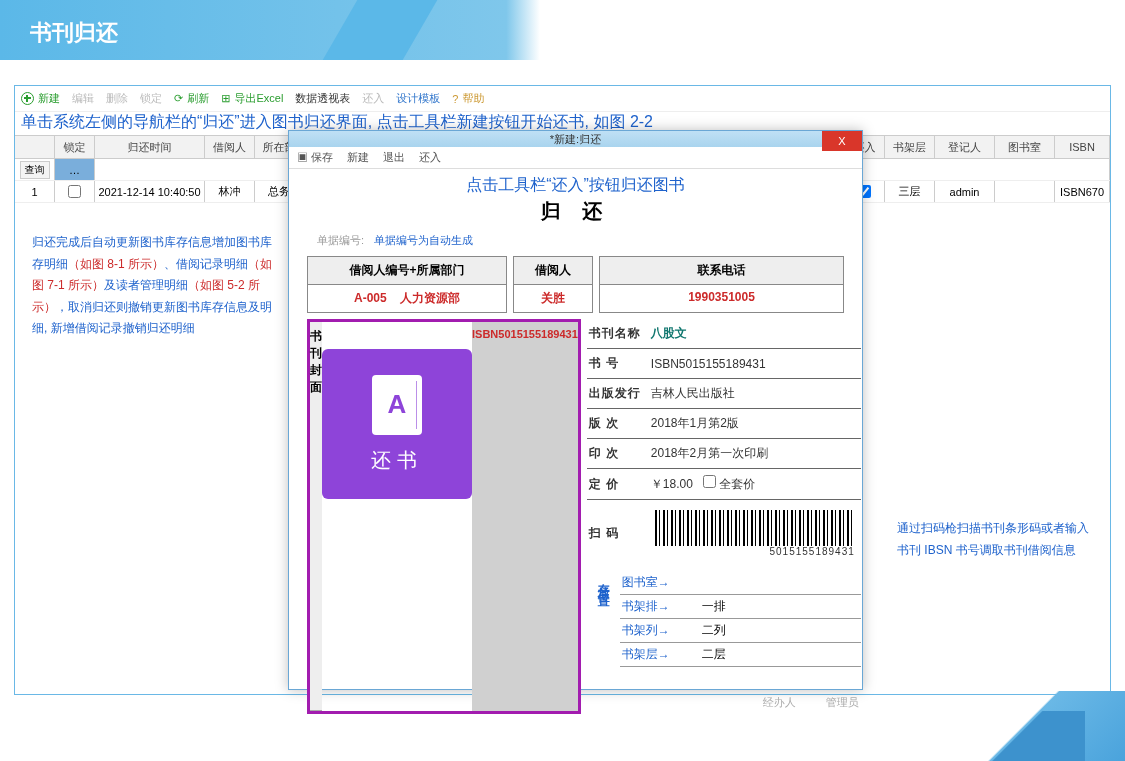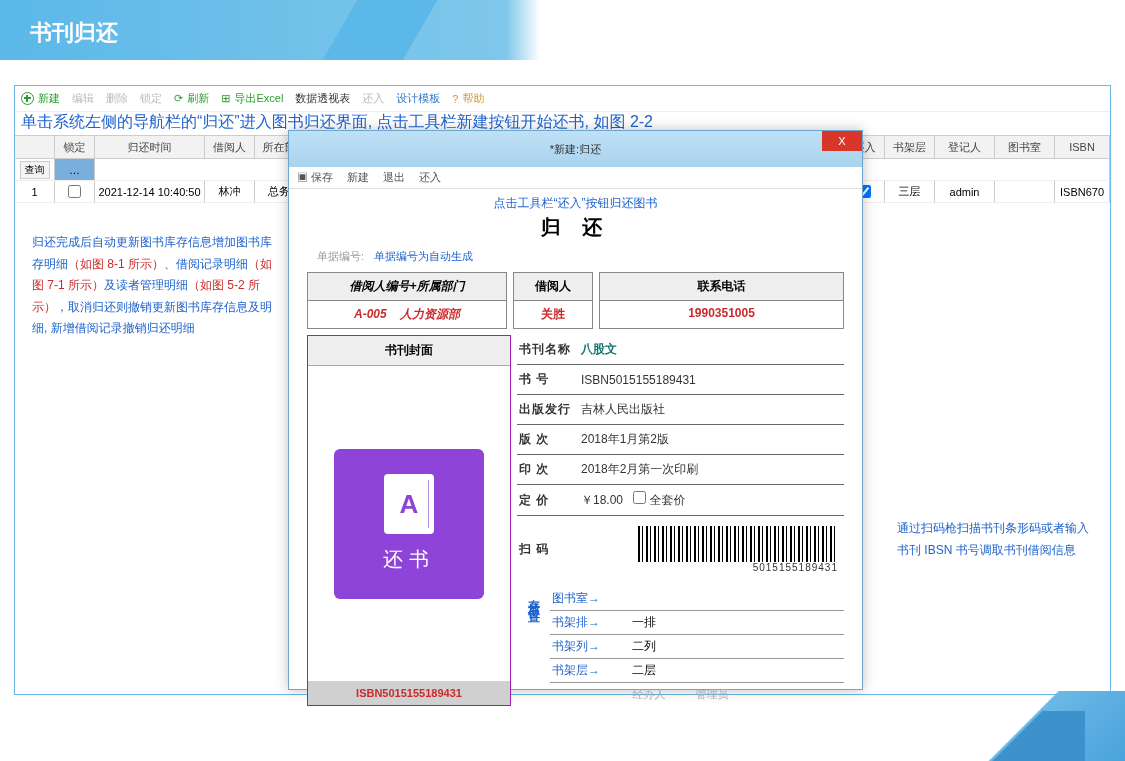--- a/index.html
+++ b/index.html
@@ -27,38 +27,38 @@
     .gcell { border-right: 1px solid #ccc; display: flex; align-items: center; justify-content: center; padding: 0 4px; overflow: hidden; white-space: nowrap; }
     .grid-row { height: 22px; display: flex; font-size: 11px; border-bottom: 1px solid #eee; }
     .search-row .search-btn { background: #f4f4f4; border: 1px solid #ccc; font-size: 10px; padding: 1px 4px; }
     
     .side-text { font-size: 12px; color: #1e62cc; line-height: 1.8; padding: 8px 4px; }
     .side-text .red { color: #cc2a2a; }
     .left-note { position: absolute; top: 224px; left: 28px; width: 250px; }
     .right-note { position: absolute; top: 510px; right: 22px; width: 210px; text-align: left; }
     
     .modal { position: absolute; top: 130px; left: 288px; width: 575px; height: 560px; background: #fff; border: 1px solid #6aa7d5; box-shadow: 0 0 12px rgba(0,0,0,.25); }
-    .modal-title { height: 36px; background: linear-gradient(#bfe0f5,#a9d4ee); display: flex; align-items: center; justify-content: center; font-size: 11px; color: #333; position: relative; }
+    .modal-title { height: 16px; background: linear-gradient(#bfe0f5,#a9d4ee); display: flex; align-items: center; justify-content: center; font-size: 11px; color: #333; position: relative; }
     .modal-close { position: absolute; right: 0; top: 0; width: 40px; height: 20px; background: #d9362a; color: #fff; display: flex; align-items: center; justify-content: center; font-size: 11px; cursor: pointer; }
     .modal-tb { height: 22px; border-bottom: 1px solid #ddd; display: flex; align-items: center; gap: 14px; padding: 0 8px; font-size: 11px; color: #555; }
     
     .modal-body { padding: 6px 18px 10px; }
-    .hint { text-align: center; color: #1e62cc; font-size: 12px; }
+    .hint { text-align: center; color: #1e62cc; font-size: 16px; }
     .form-title { text-align: center; font-size: 20px; font-weight: 700; letter-spacing: 8px; margin: 2px 0 8px; }
     .doc-no { font-size: 11px; color: #999; }
     .doc-no span { color: #1e62cc; margin-left: 10px; }
     
     .row3 { display: flex; gap: 6px; margin: 8px 0 4px; }
     .cell3 { border: 1px solid #888; }
     .cell3-head { background: #eee; text-align: center; font-size: 12px; font-weight: 700; padding: 5px 0; border-bottom: 1px solid #888; }
     .cell3-val { text-align: center; font-size: 12px; color: #cc2a2a; font-weight: 700; padding: 5px 0; }
-    .c3a { flex: 0 0 200px; font-style: italic; } .c3b { flex: 0 0 80px; } .c3c { flex: 1; }
+    .c3a { flex: 0 0 200px; } .c3b { flex: 0 0 80px; } .c3c { flex: 1; }
     
     .book-area { display: flex; gap: 6px; margin-top: 6px; }
-    .book-left { flex: 0 0 204px; border: 1px solid #a21caf; display: flex; flex-direction: column; }
+    .book-left { flex: 0 0 204px; border: 3px solid #a21caf; display: flex; flex-direction: row; }
     .book-left-head { text-align: center; font-size: 12px; font-weight: 700; padding: 6px 0; background: #eee; border-bottom: 1px solid #aaa; }
     .cover { flex: 1; height: 204px; display: flex; align-items: center; justify-content: center; }
     .cover-card { width: 150px; height: 150px; background: #8e44d9; border-radius: 6px; display: flex; flex-direction: column; align-items: center; justify-content: center; color: #fff; }
     .cover-card .book-ico { width: 50px; height: 60px; background: #fff; border-radius: 4px; position: relative; display: flex; align-items: center; justify-content: center; color: #8e44d9; font-size: 26px; font-weight: 600; }
     .cover-card .book-ico::after { content:""; position:absolute; right:5px; top:6px; width:1px; height:48px; background:#8e44d9; opacity:.6;}
     .cover-label { margin-top: 12px; font-size: 20px; letter-spacing: 6px; }
     .isbn-foot { text-align: center; font-size: 11px; color: #cc2a2a; font-weight: 700; padding: 6px 0; background: #d0d0d0; }
     
     .book-right { flex: 1; }
     .brow { display: flex; align-items: center; border-bottom: 1px solid #666; padding: 6px 2px; font-size: 12px; }
@@ -67,21 +67,21 @@
     .bval.red { color: #0f766e; font-weight: 700; }
     .barcode { display: flex; flex-direction: column; align-items: flex-end; padding: 4px; }
     .bars { width: 200px; height: 36px; background: repeating-linear-gradient(90deg, #000 0 2px, #fff 2px 4px, #000 4px 5px, #fff 5px 8px); }
     .barnum { font-size: 10px; letter-spacing: 1px; }
     .loc-grid { display: flex; margin-top: 4px; }
     .loc-lab { writing-mode: vertical-rl; color: #1e62cc; font-size: 12px; font-weight: 600; padding: 2px 8px; letter-spacing: 4px;}
     .loc-rows { flex: 1; }
     .lrow { display: flex; border-bottom: 1px solid #999; padding: 3px 2px; font-size: 12px; }
     .llab { width: 80px; color: #1e62cc; }
     .lval { flex: 1; }
-    .operator { color: #aaa; font-size: 11px; padding: 4px 2px; display: flex; gap: 30px; justify-content: center; }
+    .operator { color: #aaa; font-size: 11px; padding: 4px 2px; display: flex; gap: 30px; justify-content: flex-end; margin-top: 24px; }
     
     .page-num { position: absolute; right: 24px; bottom: 60px; font-size: 11px; color: #333; }
     .corner { position: absolute; right: 0; bottom: 0; width: 180px; height: 70px; background: linear-gradient(135deg, transparent 45%, #6ab8e6 46%, #4aa3dc 100%); }
     .corner::before { content:""; position:absolute; right:40px; bottom:0; width:120px; height:50px; background: linear-gradient(135deg, transparent 45%, #3d92cd 46%); }
   </style>
 </head>
 <body>
 
 <div class="header-banner">
   <div class="page-title">书刊归还</div>

